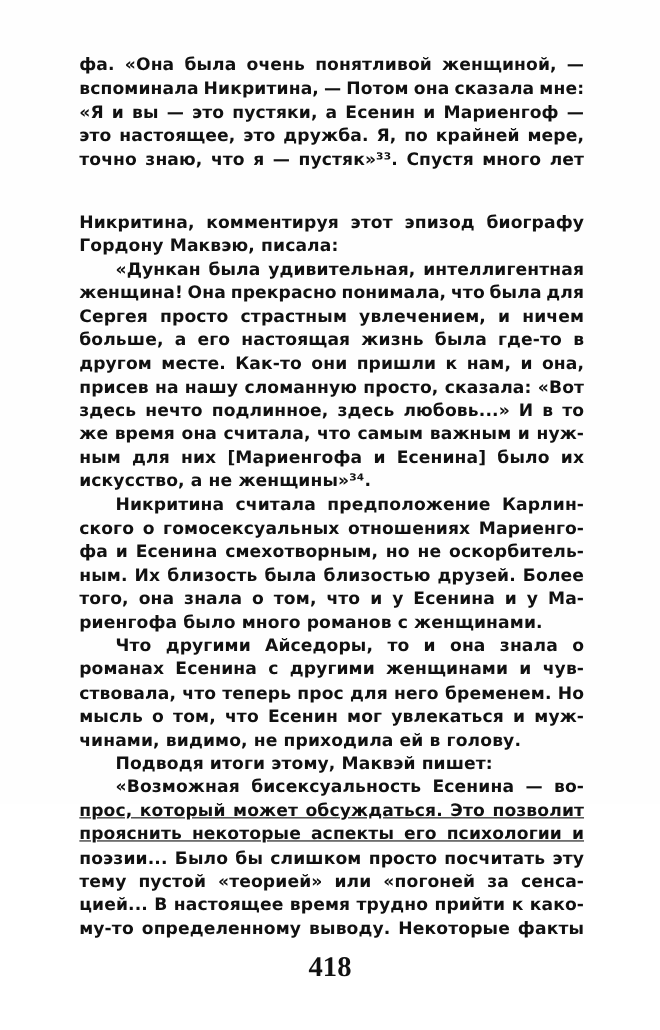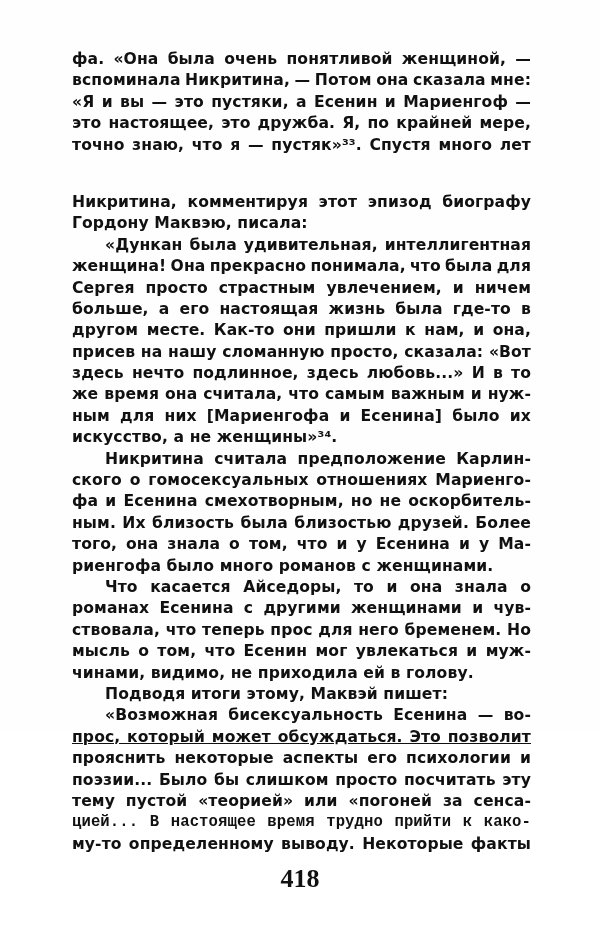--- a/index.html
+++ b/index.html
@@ -79,28 +79,28 @@
       <span class="line" style="word-spacing: 2.61384px;">здесь нечто подлинное, здесь любовь...» И в то</span>
       <span class="line" style="word-spacing: 0.386719px;">же время она считала, что самым важным и нуж-</span>
       <span class="line" style="word-spacing: 4.61384px;">ным для них [Мариенгофа и Есенина] было их</span>
       <span class="line last">искусство, а не женщины»³⁴.</span>
       <span class="line indent" style="word-spacing: 4.79688px;">Никритина считала предположение Карлин-</span>
       <span class="line" style="word-spacing: 2.23438px;">ского о гомосексуальных отношениях Мариенго-</span>
       <span class="line" style="word-spacing: 1.57292px;">фа и Есенина смехотворным, но не оскорбитель-</span>
       <span class="line" style="word-spacing: 0.882812px;">ным. Их близость была близостью друзей. Более</span>
       <span class="line" style="word-spacing: 3.46165px;">того, она знала о том, что и у Есенина и у Ма-</span>
       <span class="line last">риенгофа было много романов с женщинами.</span>
-      <span class="line indent" style="word-spacing: 6.99777px;">Что касается Айседоры, то и она знала о</span>
+      <span class="line indent" style="word-spacing: 6.99777px;">Что другими Айседоры, то и она знала о</span>
       <span class="line" style="word-spacing: 4.70052px;">романах Есенина с другими женщинами и чув-</span>
       <span class="line" style="word-spacing: -1.15625px;">ствовала, что теперь прос для него бременем. Но</span>
       <span class="line" style="word-spacing: 2.80273px;">мысль о том, что Есенин мог увлекаться и муж-</span>
       <span class="line last">чинами, видимо, не приходила ей в голову.</span>
       <span class="line indent last">Подводя итоги этому, Маквэй пишет:</span>
       <span class="line indent" style="word-spacing: 4.76953px;">«Возможная бисексуальность Есенина — во-</span>
       <span class="line" style="word-spacing: 1.25313px; text-decoration: underline;">прос, который может обсуждаться. Это позволит</span>
-      <span class="line" style="word-spacing: 3.53125px;">прояснить некоторые аспекты его психологии и</span>
+      <span class="line" style="word-spacing: 3.53125px; text-decoration: underline;">прояснить некоторые аспекты его психологии и</span>
       <span class="line" style="word-spacing: 1.03125px;">поэзии... Было бы слишком просто посчитать эту</span>
       <span class="line" style="word-spacing: 5.36458px;">тему пустой «теорией» или «погоней за сенса-</span>
-      <span class="line" style="word-spacing: 0.274554px; font-family: Liberation Mono, monospace;">цией... В настоящее время трудно прийти к како-</span>
+      <span class="line" style="word-spacing: 0.274554px;">цией... В настоящее время трудно прийти к како-</span>
       <span class="line" style="word-spacing: 1.70312px;">му-то определенному выводу. Некоторые факты</span>
     </div>
   <div class="page-number">418</div>
 </div>
 
 </body></html>

